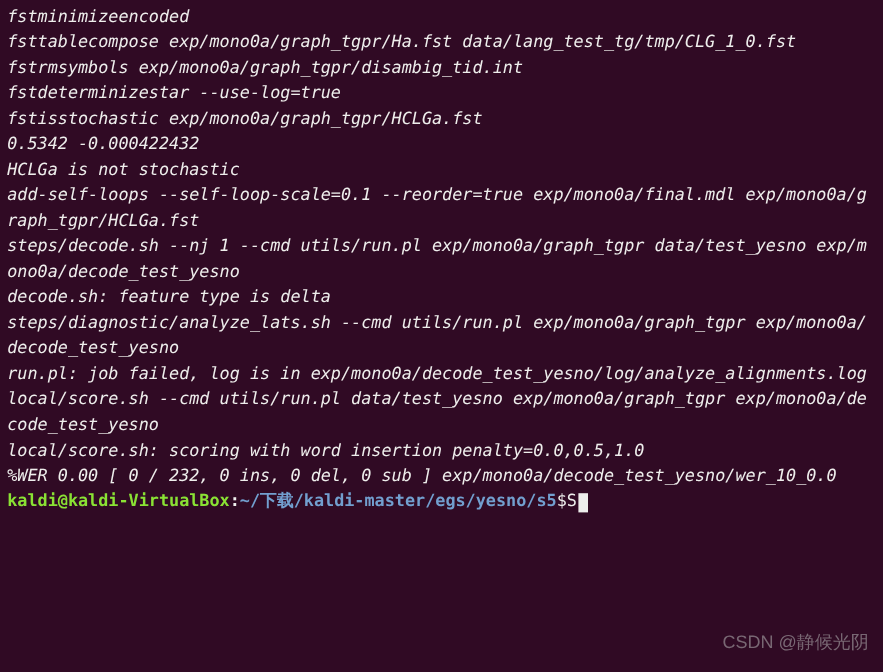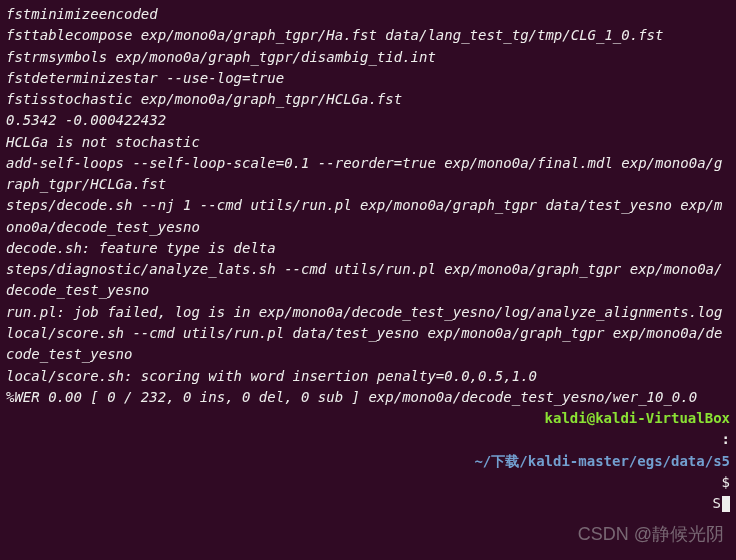--- a/index.html
+++ b/index.html
@@ -21,21 +21,20 @@
     }
     .terminal-output {
       white-space: pre-wrap;
       word-break: break-all;
       font-style: italic;
     }
     .prompt-line {
       display: flex;
       flex-wrap: wrap;
       align-items: flex-end;
-      flex-direction: column;
     }
     .prompt-user {
       color: #8ae234;
       font-weight: bold;
     }
     .prompt-colon {
       color: #eeeeec;
       font-weight: bold;
     }
     .prompt-path {
@@ -59,21 +58,21 @@
       background: #eeeeec;
       vertical-align: text-bottom;
       margin-left: 1px;
     }
     .watermark {
       position: absolute;
       right: 12px;
       bottom: 12px;
       color: rgba(180, 180, 180, 0.55);
       font-family: Arial, sans-serif;
-      font-size: 18px;
+      font-size: 15px;
       pointer-events: none;
     }
   </style>
 </head>
 <body>
 
 <div class="terminal-output" id="output-lines">fstminimizeencoded
 fsttablecompose exp/mono0a/graph_tgpr/Ha.fst data/lang_test_tg/tmp/CLG_1_0.fst
 fstrmsymbols exp/mono0a/graph_tgpr/disambig_tid.int
 fstdeterminizestar --use-log=true
@@ -85,21 +84,21 @@
 decode.sh: feature type is delta
 steps/diagnostic/analyze_lats.sh --cmd utils/run.pl exp/mono0a/graph_tgpr exp/mono0a/decode_test_yesno
 run.pl: job failed, log is in exp/mono0a/decode_test_yesno/log/analyze_alignments.log
 local/score.sh --cmd utils/run.pl data/test_yesno exp/mono0a/graph_tgpr exp/mono0a/decode_test_yesno
 local/score.sh: scoring with word insertion penalty=0.0,0.5,1.0
 %WER 0.00 [ 0 / 232, 0 ins, 0 del, 0 sub ] exp/mono0a/decode_test_yesno/wer_10_0.0</div>
 
 <div class="prompt-line">
   <span class="prompt-user">kaldi@kaldi-VirtualBox</span>
     <span class="prompt-colon">:</span>
-    <span class="prompt-path">~/下载/kaldi-master/egs/data/s5</span>
+    <span class="prompt-path">~/下载/kaldi-master/egs/yesno/s5</span>
     <span class="prompt-dollar">$ </span>
     <span class="input-area">
       <span class="typed-char">S</span>
       <span class="cursor"></span>
     </span>
 </div>
 
 <div class="watermark">CSDN @静候光阴</div>
 
 </body></html>

